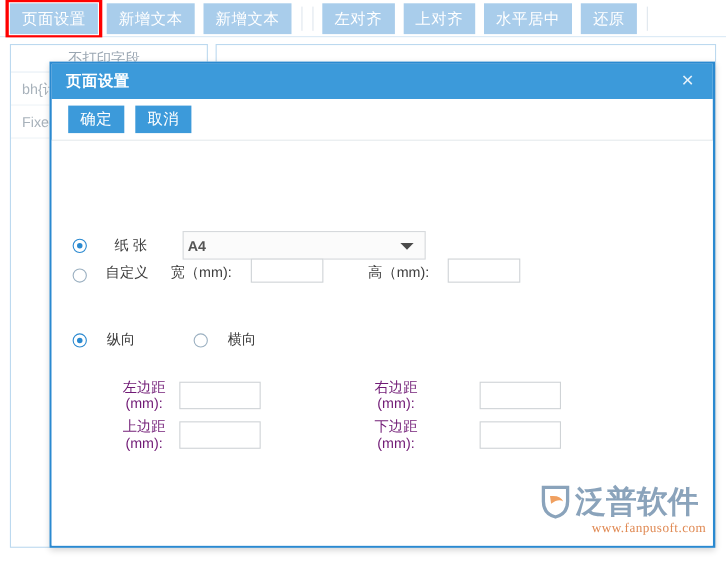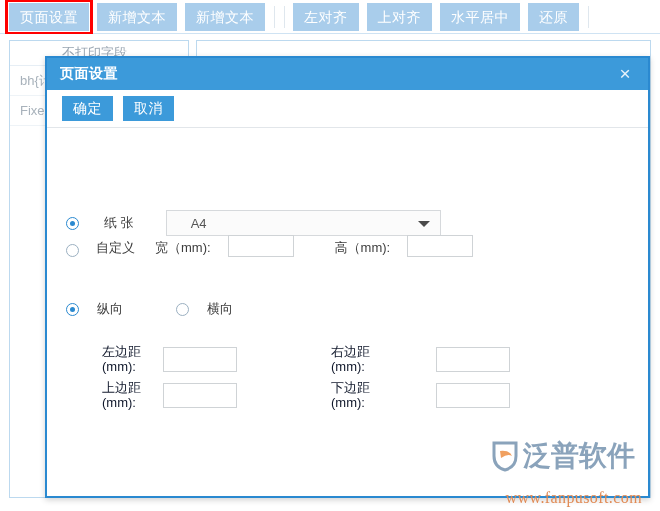--- a/index.html
+++ b/index.html
@@ -240,33 +240,34 @@
 
   .row-paper {
     position: absolute;
     left: 19px;
     top: 82px;
     display: flex;
     align-items: center;
     gap: 25px;
   }
   .sel {
-    width: 275px;
+    width: 221px;
     height: 26px;
     border: 1px solid #d6d9dc;
     background: #fbfbfb;
     box-sizing: border-box;
     display: flex;
     align-items: center;
-    padding: 0 24px;
+    padding: 0 4px;
     font-size: 13px;
     color: #555;
     position: relative;
     margin-left: 7px;
     cursor: pointer;
+    font-weight: bold;
   }
   .sel .caret {
     position: absolute;
     right: 10px;
     top: 50%;
     margin-top: -2px;
     width: 0; height: 0;
     border-left: 6px solid transparent;
     border-right: 6px solid transparent;
     border-top: 6px solid #4a4a4a;
@@ -314,23 +315,23 @@
     display: flex;
     align-items: center;
     margin-bottom: 6px;
   }
   .m-cell {
     display: flex;
     align-items: center;
   }
   .m-cell .m-lbl {
     width: 58px;
-    text-align: left;
+    text-align: center;
     font-size: 13px;
-    color: #0f172a;
+    color: #701a75;
     line-height: 15px;
     margin-right: 3px;
     font-family: "Liberation Sans", "DejaVu Sans", sans-serif;
   }
   .m-cell.right { margin-left: 94px; gap: 44px; }
 
   
   .watermark {
     position: absolute;
     right: 6px;
@@ -343,25 +344,25 @@
   .wm-text {
     color: #8aa3bb;
     font-size: 28px;
     font-weight: bold;
     letter-spacing: 0px;
     line-height: 32px;
     font-family: "DejaVu Sans", sans-serif;
   }
   .wm-url {
     color: #e08a54;
-    font-size: 16px;
+    font-size: 12px;
     text-align: right;
     font-family: "Liberation Serif", serif;
     letter-spacing: .4px;
-    margin-top: 17px;
+    margin-top: 1px;
   }
   .wm-mark {
     width: 30px; height: 32px;
     position: relative;
     margin-right: 3px;
     flex: 0 0 auto;
   }
 </style>
 </head>
 <body>

